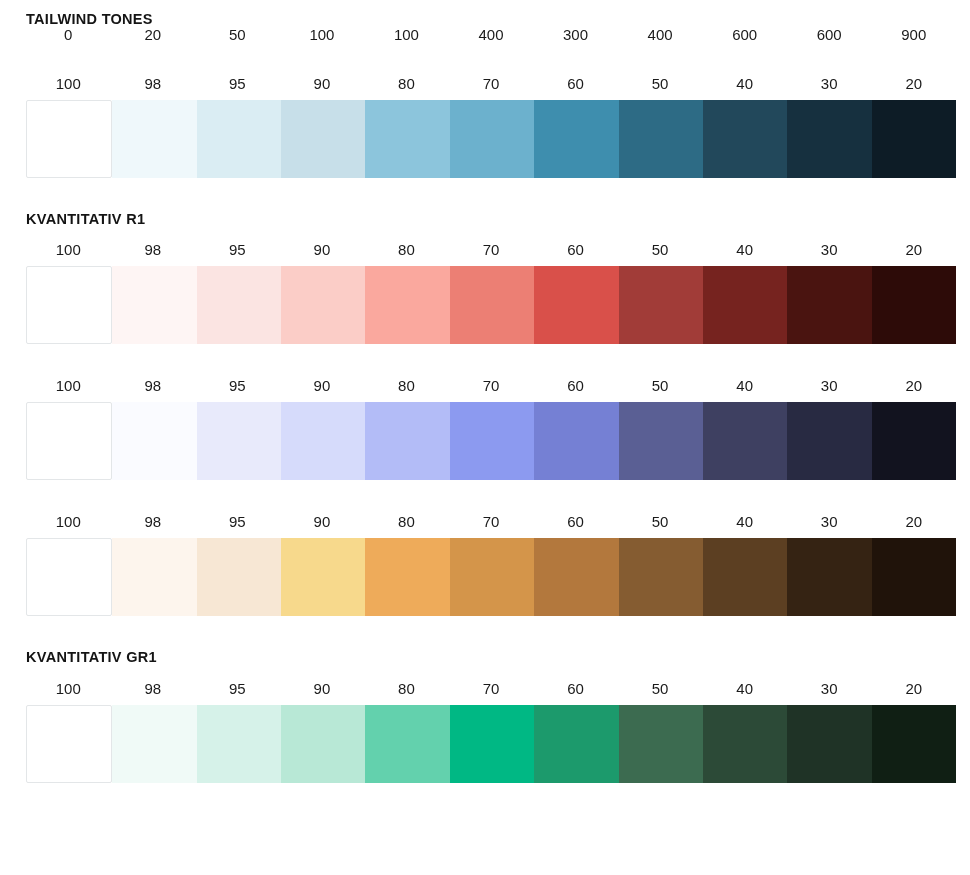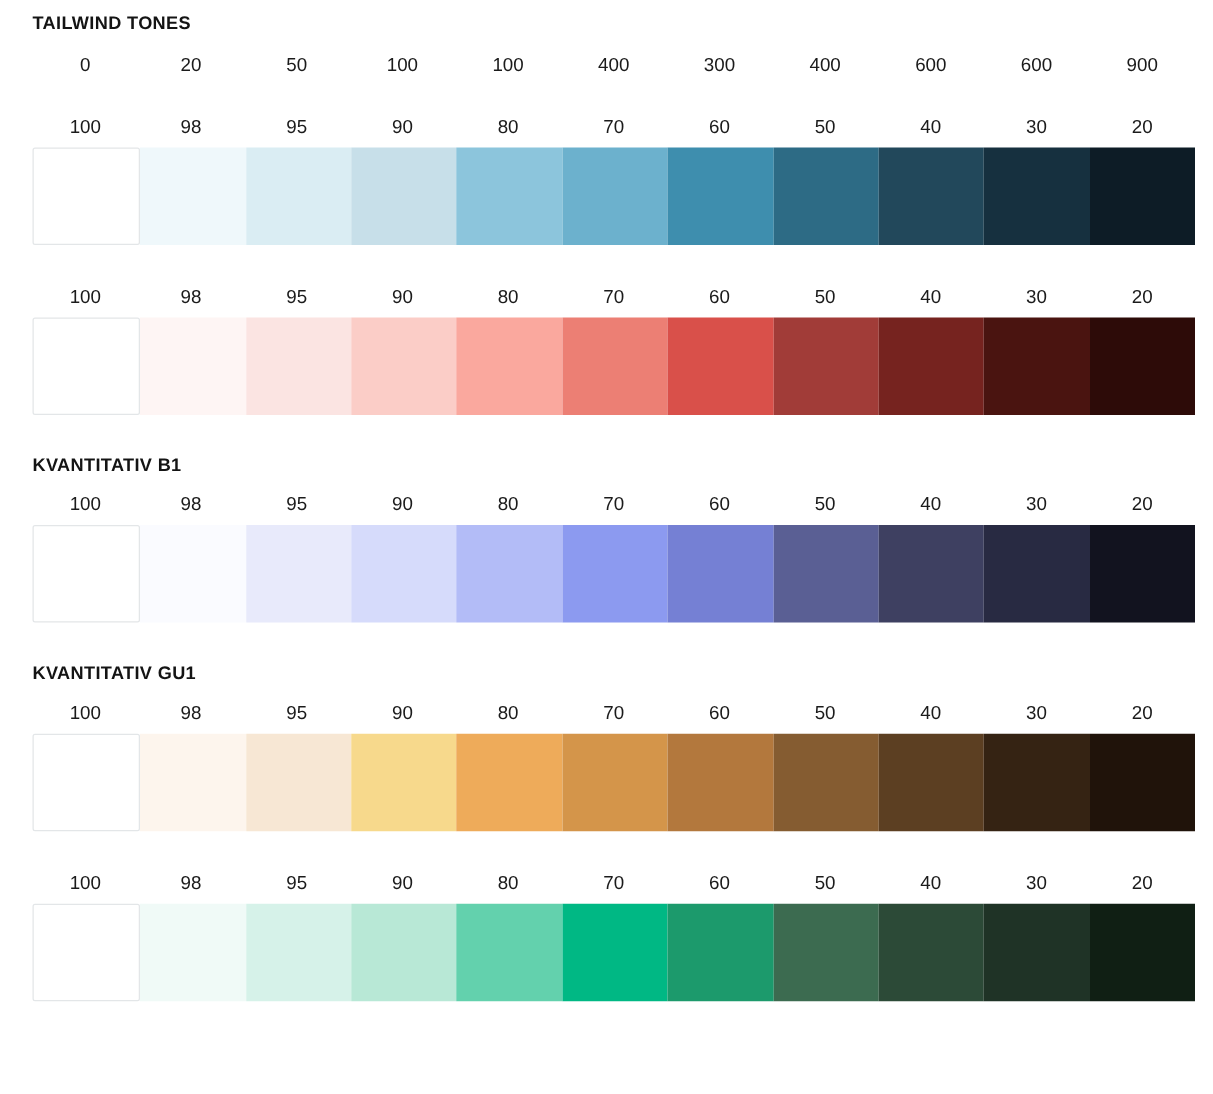--- a/index.html
+++ b/index.html
@@ -68,21 +68,21 @@
 
   .swatch.is-white {
     background: #ffffff;
     border: 1px solid #e3e6e8;
     box-sizing: border-box;
     border-radius: 2px;
   }
 
   
   .header-block { padding-top: 12px; }
-  .header-block .section-title { margin-bottom: 18px; }
+  .header-block .section-title { }
   .header-block .tone-row { margin-bottom: 0; }
 
   .palette-block { padding-top: 34px; }
   .palette-block .section-title { margin-bottom: 16px; }
   .palette-block .tone-row { margin-bottom: 9px; }
 </style>
 </head>
 <body>
 
 <div class="page">
@@ -127,20 +127,21 @@
       <div class="swatch" style="background: rgb(108, 177, 205);"></div>
       <div class="swatch" style="background: rgb(62, 142, 174);"></div>
       <div class="swatch" style="background: rgb(45, 107, 133);"></div>
       <div class="swatch" style="background: rgb(34, 72, 91);"></div>
       <div class="swatch" style="background: rgb(22, 48, 63);"></div>
       <div class="swatch" style="background: rgb(13, 28, 38);"></div>
     </div>
   </section>
 
   <section class="palette-section palette-block">
+    <h2 class="section-title">KVANTITATIV R1</h2>
     <div class="tone-row">
       <span class="tone-label">100</span>
       <span class="tone-label">98</span>
       <span class="tone-label">95</span>
       <span class="tone-label">90</span>
       <span class="tone-label">80</span>
       <span class="tone-label">70</span>
       <span class="tone-label">60</span>
       <span class="tone-label">50</span>
       <span class="tone-label">40</span>
@@ -156,21 +157,20 @@
       <div class="swatch" style="background: rgb(236, 127, 116);"></div>
       <div class="swatch" style="background: rgb(217, 80, 74);"></div>
       <div class="swatch" style="background: rgb(161, 60, 56);"></div>
       <div class="swatch" style="background: rgb(118, 35, 31);"></div>
       <div class="swatch" style="background: rgb(74, 20, 16);"></div>
       <div class="swatch" style="background: rgb(45, 11, 8);"></div>
     </div>
   </section>
 
   <section class="palette-section palette-block">
-    <h2 class="section-title">KVANTITATIV B1</h2>
     <div class="tone-row">
       <span class="tone-label">100</span>
       <span class="tone-label">98</span>
       <span class="tone-label">95</span>
       <span class="tone-label">90</span>
       <span class="tone-label">80</span>
       <span class="tone-label">70</span>
       <span class="tone-label">60</span>
       <span class="tone-label">50</span>
       <span class="tone-label">40</span>
@@ -186,21 +186,20 @@
       <div class="swatch" style="background: rgb(140, 154, 240);"></div>
       <div class="swatch" style="background: rgb(117, 128, 212);"></div>
       <div class="swatch" style="background: rgb(90, 95, 148);"></div>
       <div class="swatch" style="background: rgb(62, 64, 97);"></div>
       <div class="swatch" style="background: rgb(40, 42, 66);"></div>
       <div class="swatch" style="background: rgb(18, 19, 31);"></div>
     </div>
   </section>
 
   <section class="palette-section palette-block">
-    <h2 class="section-title">KVANTITATIV GU1</h2>
     <div class="tone-row">
       <span class="tone-label">100</span>
       <span class="tone-label">98</span>
       <span class="tone-label">95</span>
       <span class="tone-label">90</span>
       <span class="tone-label">80</span>
       <span class="tone-label">70</span>
       <span class="tone-label">60</span>
       <span class="tone-label">50</span>
       <span class="tone-label">40</span>
@@ -216,20 +215,21 @@
       <div class="swatch" style="background: rgb(212, 149, 74);"></div>
       <div class="swatch" style="background: rgb(179, 120, 61);"></div>
       <div class="swatch" style="background: rgb(133, 92, 49);"></div>
       <div class="swatch" style="background: rgb(92, 63, 34);"></div>
       <div class="swatch" style="background: rgb(53, 35, 19);"></div>
       <div class="swatch" style="background: rgb(32, 19, 10);"></div>
     </div>
   </section>
 
   <section class="palette-section palette-block">
+    <h2 class="section-title">KVANTITATIV GR1</h2>
     <div class="tone-row">
       <span class="tone-label">100</span>
       <span class="tone-label">98</span>
       <span class="tone-label">95</span>
       <span class="tone-label">90</span>
       <span class="tone-label">80</span>
       <span class="tone-label">70</span>
       <span class="tone-label">60</span>
       <span class="tone-label">50</span>
       <span class="tone-label">40</span>

